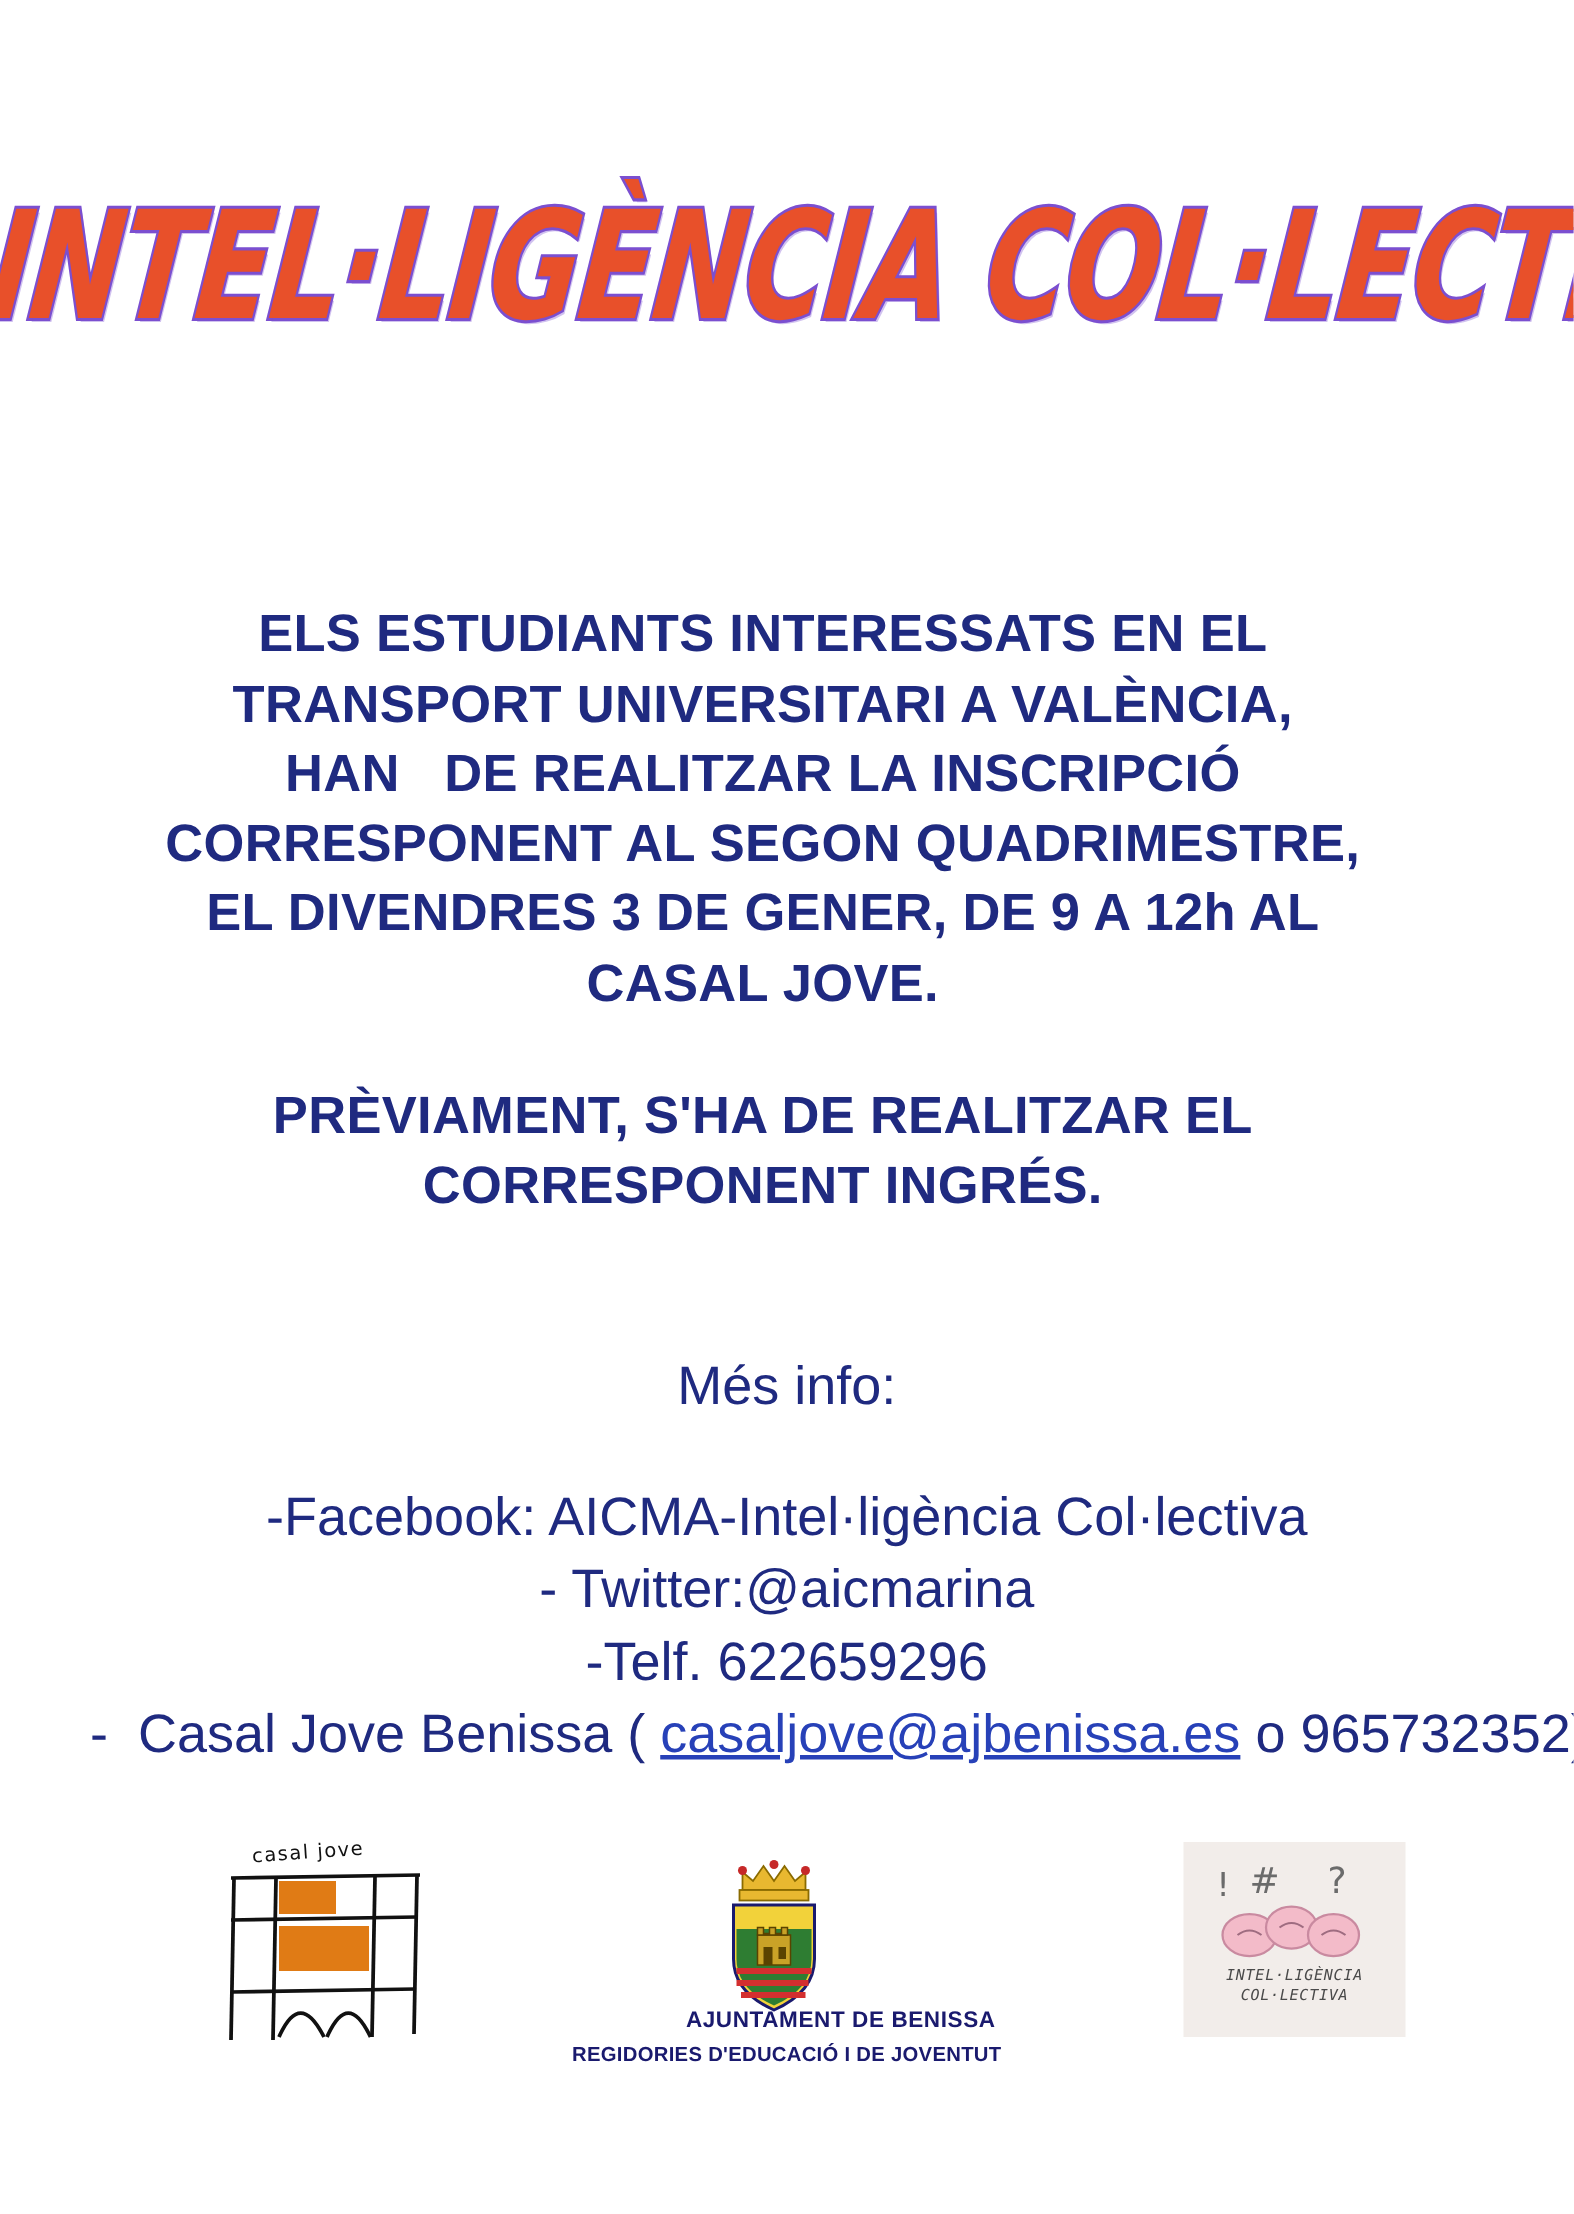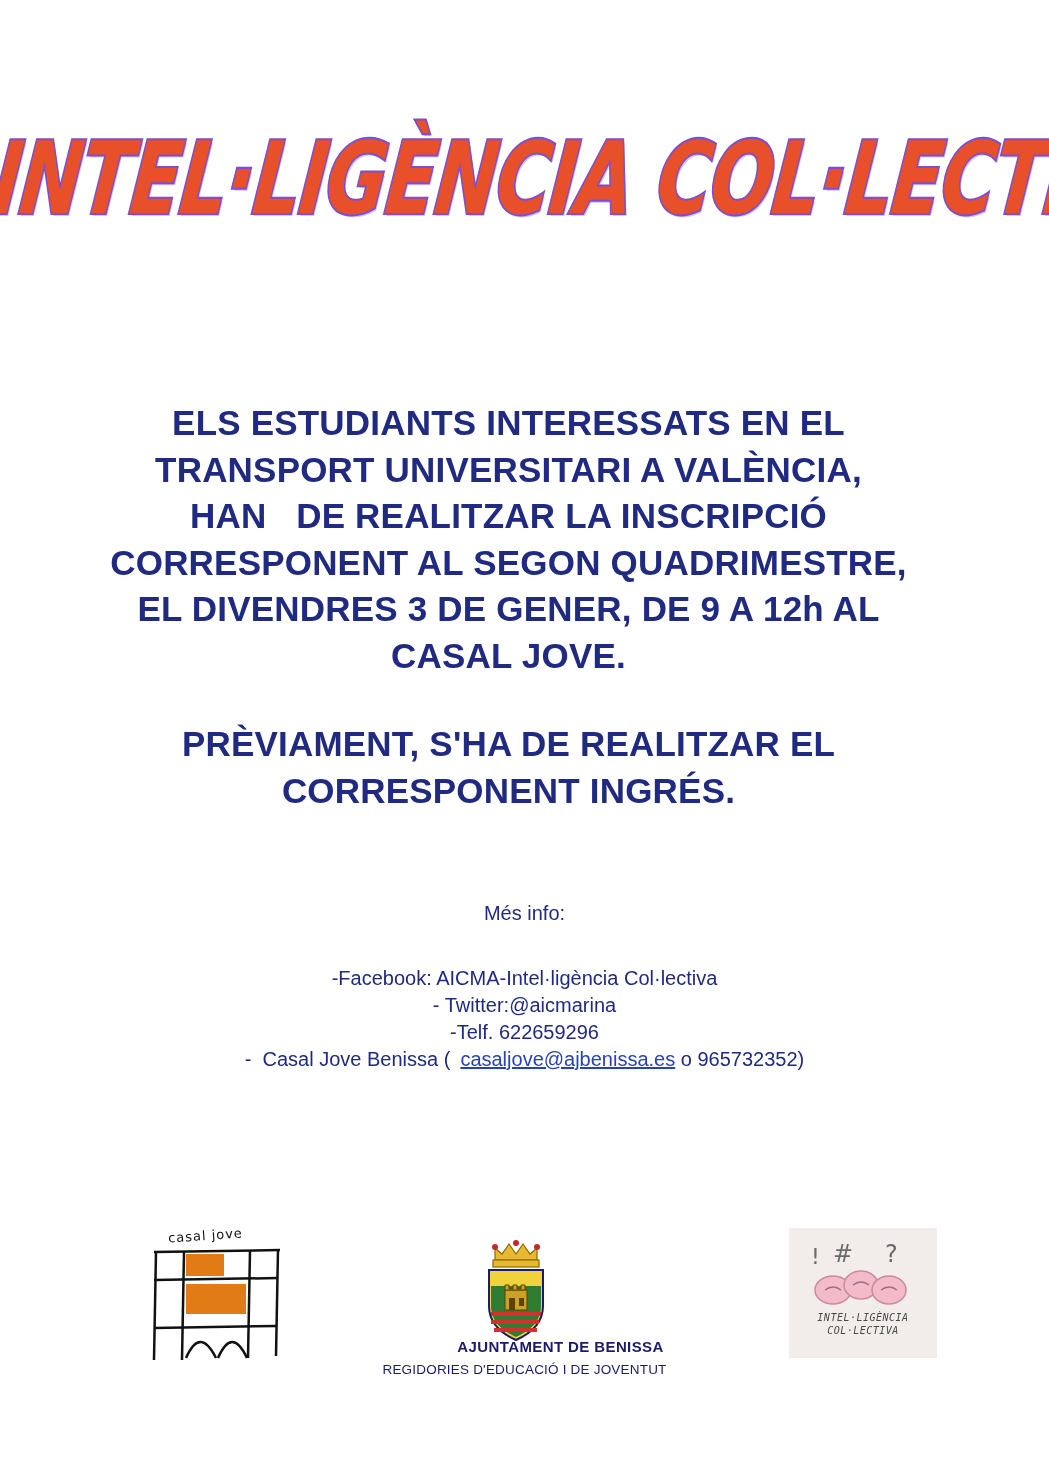--- a/index.html
+++ b/index.html
@@ -70,21 +70,21 @@
   }
 
   
   .info-block {
     position: absolute;
     top: 900px;
     left: 60px;
     width: 929px;
     text-align: center;
     color: #1F2A80;
-    font-size: 20px;
+    font-size: 36px;
     font-weight: 400;
     line-height: 1.35;
   }
   .info-block .mes-info {
     display: block;
     margin-bottom: 38px;
   }
   .info-block .line {
     display: block;
     white-space: pre;
@@ -144,21 +144,21 @@
     padding-left: 36px;
   }
   .town-sub {
     position: absolute;
     top: 1362px;
     left: 0;
     width: 1049px;
     text-align: center;
     color: #1a1a6e;
     font-size: 13.5px;
-    font-weight: normal;
+    font-weight: bold;
     letter-spacing: 0.2px;
   }
 
   
   .ic-logo {
     position: absolute;
     left: 789px;
     top: 0px;
     width: 148px;
     height: 130px;

